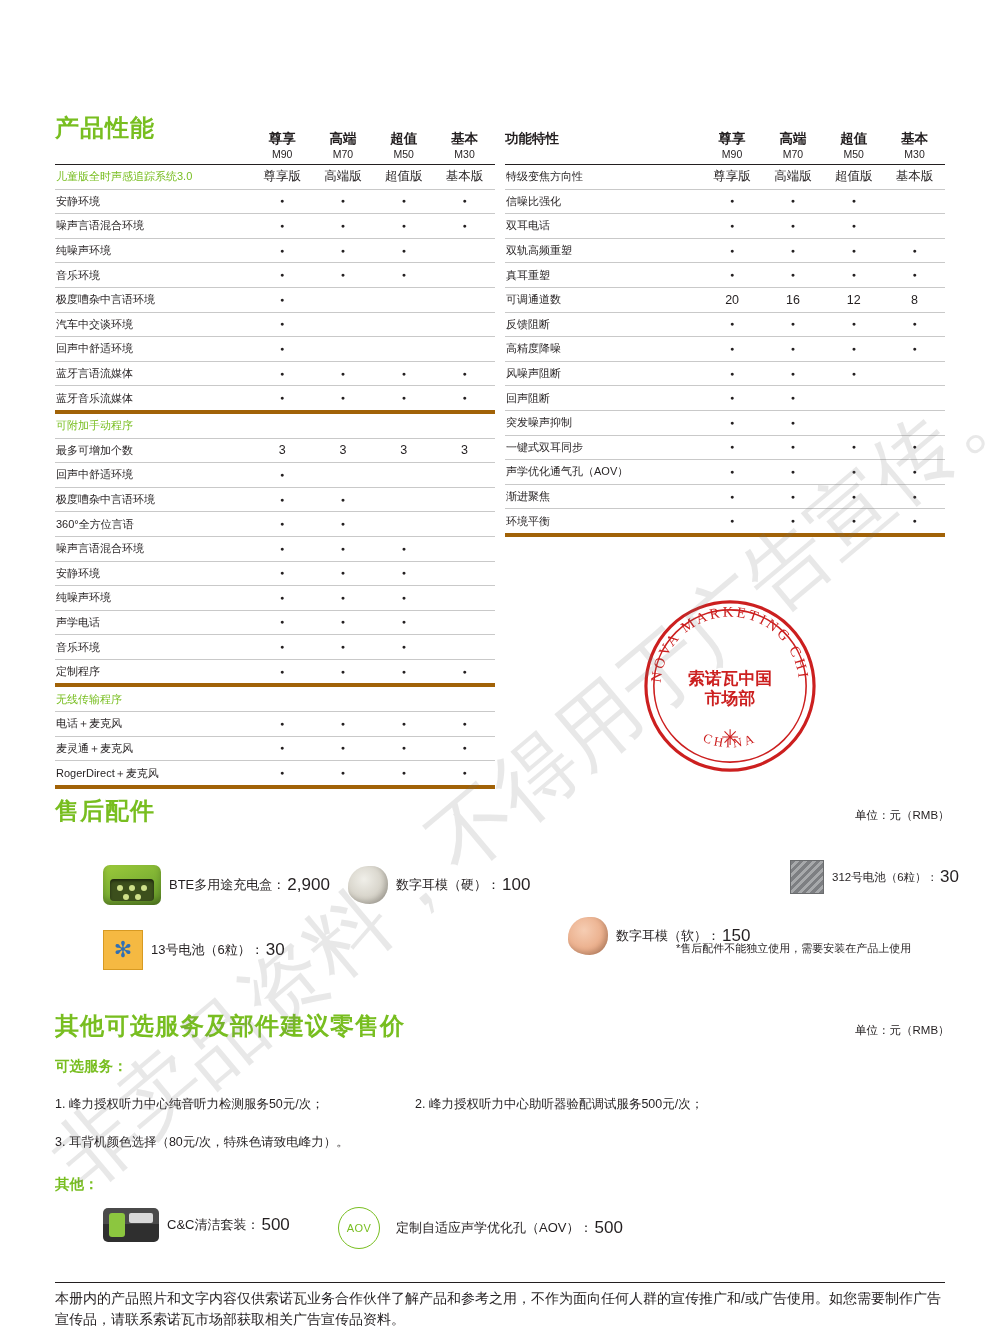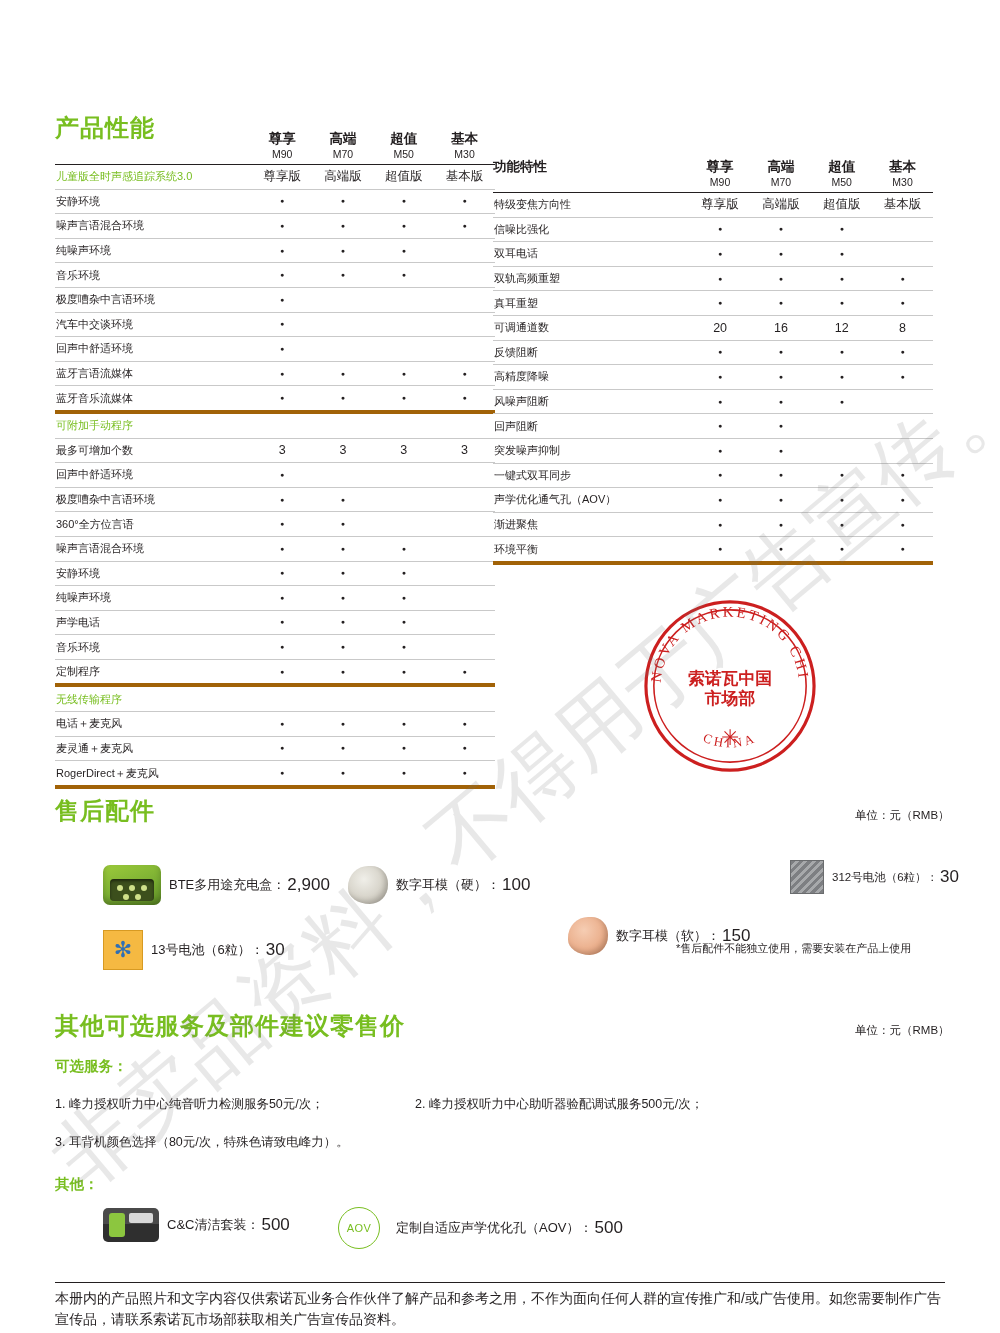--- a/index.html
+++ b/index.html
@@ -435,21 +435,21 @@
             <td class="lbl col-l">RogerDirect＋麦克风</td>
             <td class="col-v"><span class="dot"></span></td>
             <td class="col-v"><span class="dot"></span></td>
             <td class="col-v"><span class="dot"></span></td>
             <td class="col-v"><span class="dot"></span></td>
           </tr>
         </tbody>
     </table>
   </div>
 
-  <div class="spec" style="left:493px; top:130px; width:440px;margin-top:28px;">
+  <div class="spec" style="left:505px; top:130px; width:440px;">
     <table>
       <thead>
         <tr class="hdr-row">
           <th class="lbl col-l">功能特性</th>
           <th class="col-v">尊享</th>
           <th class="col-v">高端</th>
           <th class="col-v">超值</th>
           <th class="col-v">基本</th>
         </tr>
         <tr class="sub-row">

